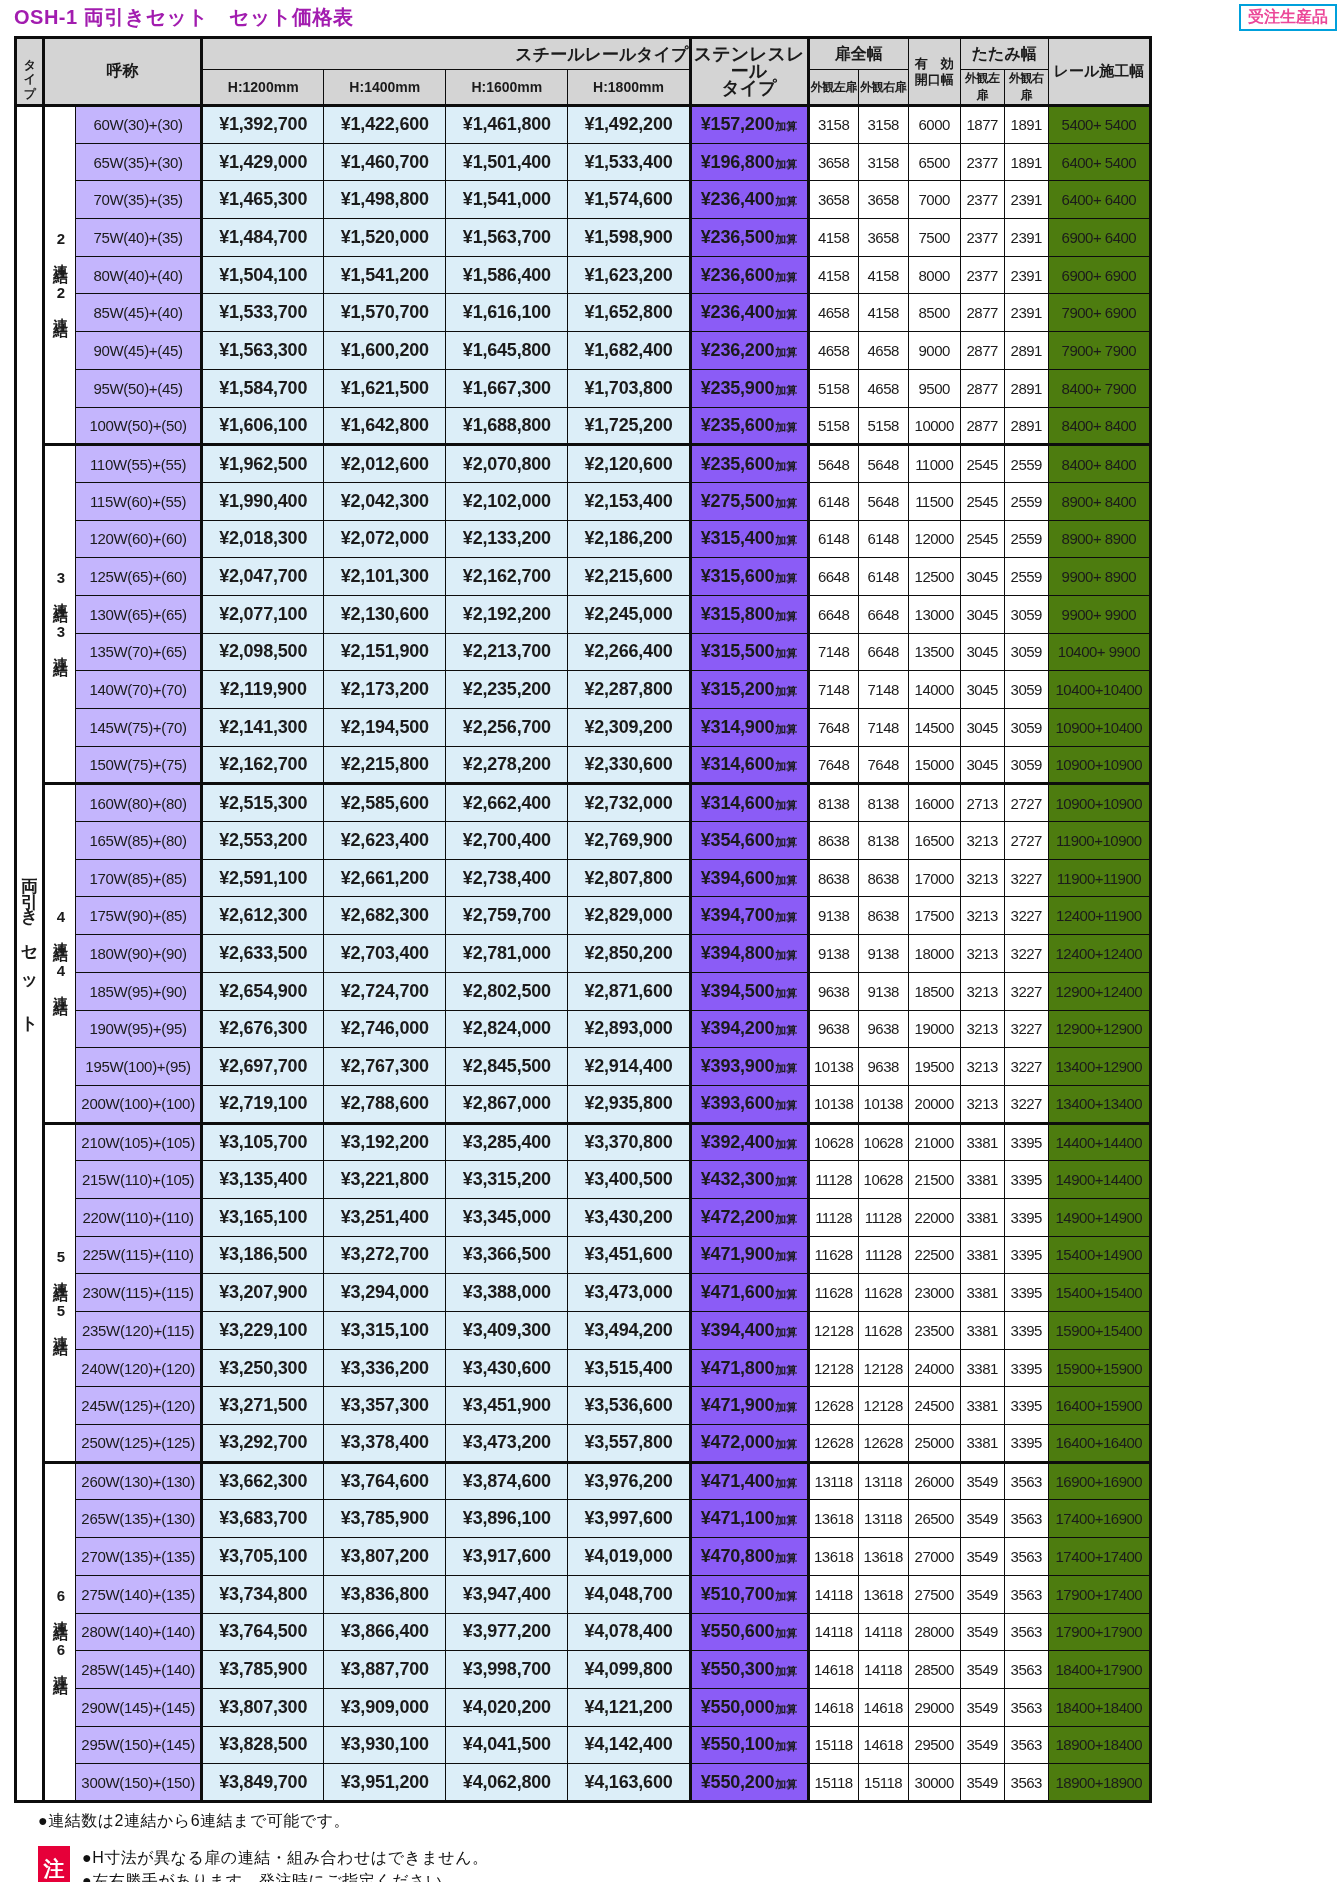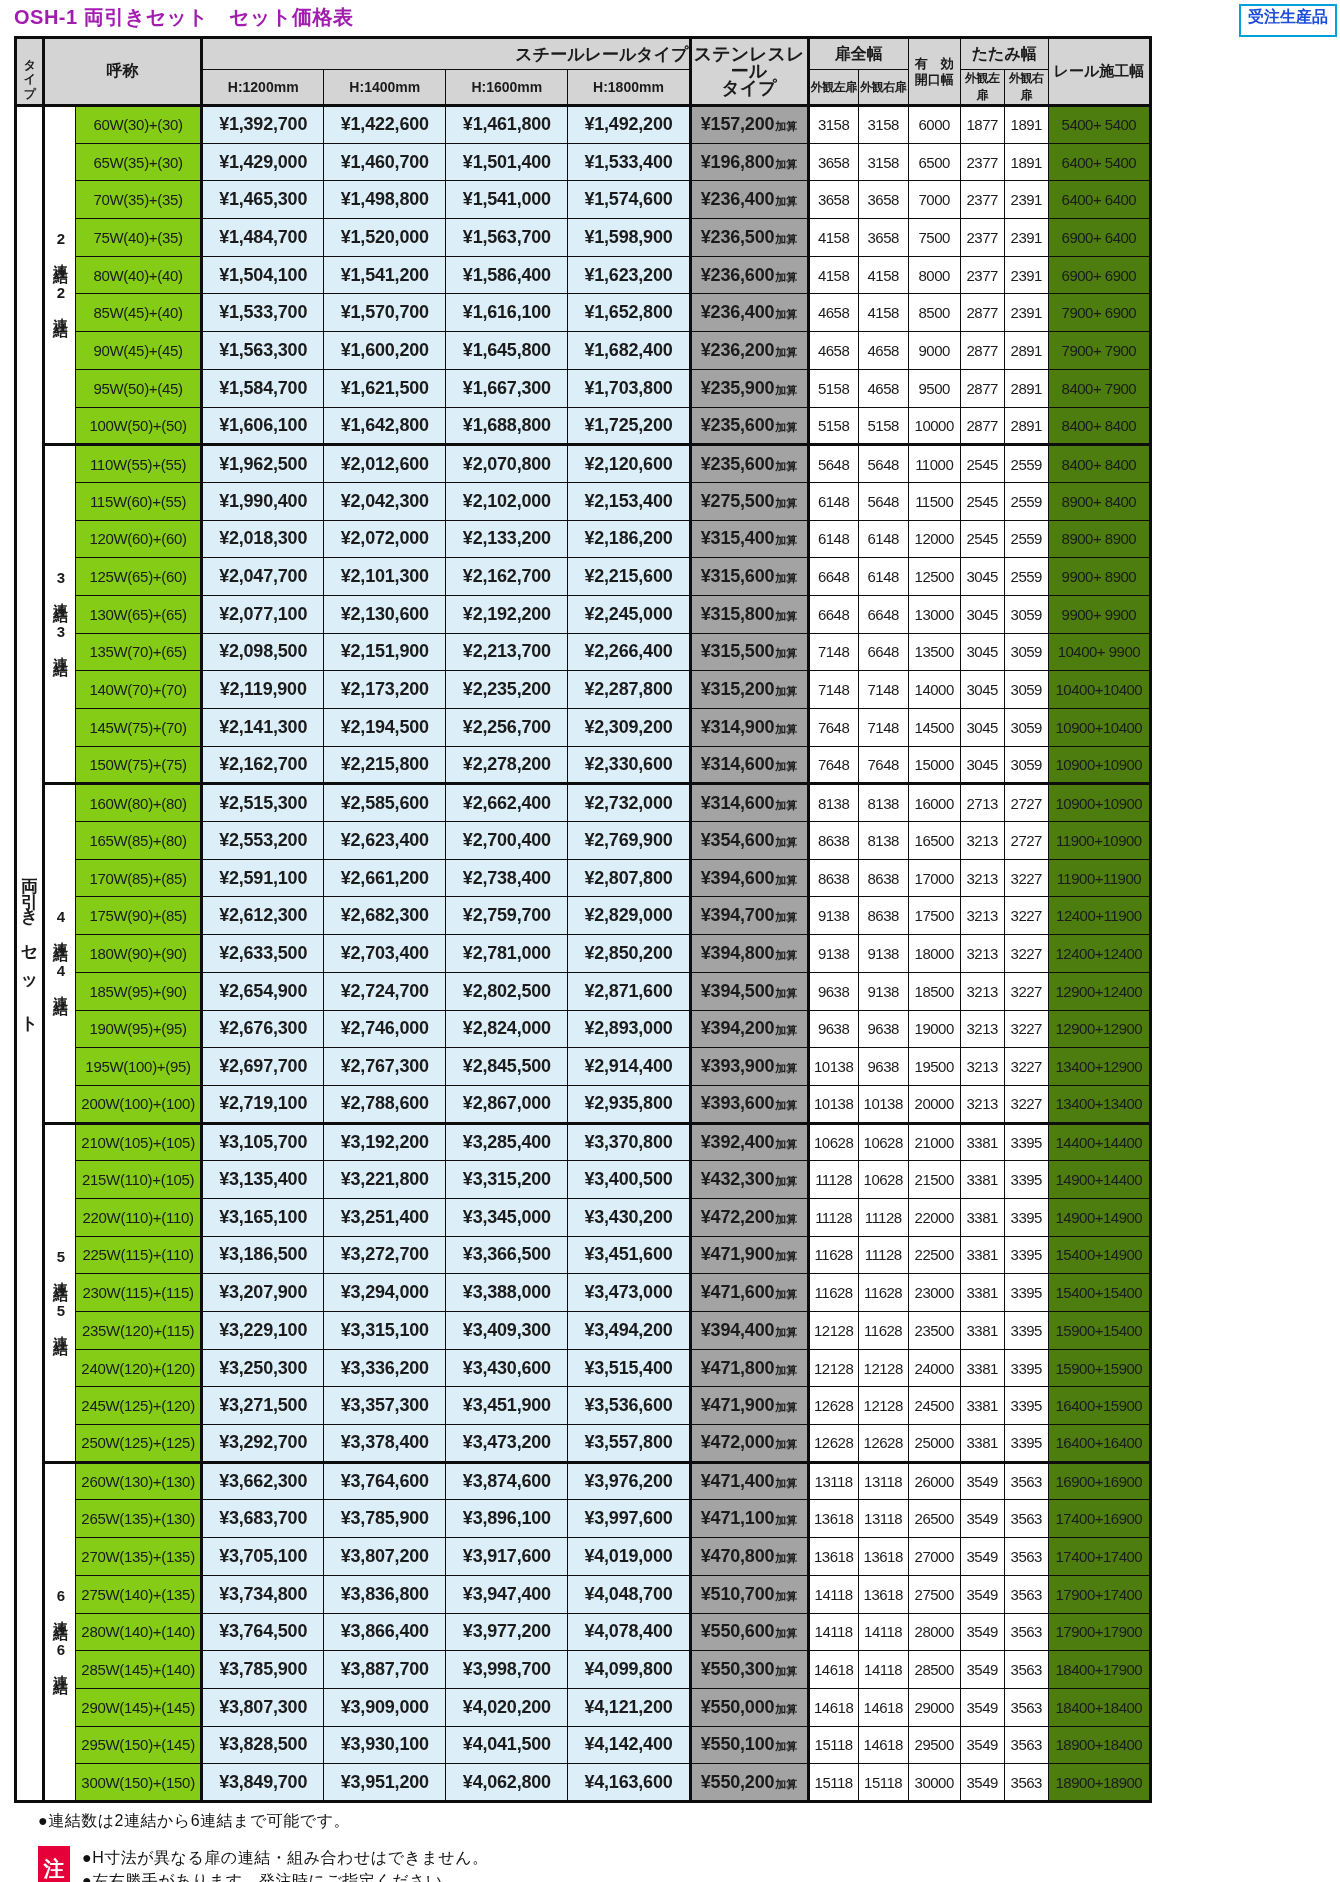--- a/index.html
+++ b/index.html
@@ -1,22 +1,22 @@
 <!DOCTYPE html>
 <html lang="ja"><head>
 <meta charset="utf-8">
 <style>
   * { box-sizing: border-box; margin: 0; padding: 0; }
   body { background: #fff; font-family: "Liberation Sans", "DejaVu Sans", sans-serif; }
   .page { position: relative; width: 1340px; height: 1882px; background: #fff; overflow: hidden; padding: 4px 0 0 14px; }
 
   .topbar { display: flex; justify-content: space-between; align-items: flex-start; height: 30px; }
   .title { font-size: 20px; font-weight: bold; color: #a21caf; letter-spacing: 0.5px; }
-  .order-badge { border: 2px solid #00a0db; color: #1d4ed8; font-size: 16px; font-weight: bold;
-    padding: 2px 7px 9px 7px; margin-right: 3px; line-height: 1.1; }
+  .order-badge { border: 2px solid #00a0db; color: #ec4899; font-size: 16px; font-weight: bold;
+    padding: 2px 7px 3px 7px; margin-right: 3px; line-height: 1.1; }
 
   table { border-collapse: collapse; table-layout: fixed; width: 1138px; margin-top: 2px;
     border: 3px solid #0d0d0d; }
   th, td { border: 1.5px solid #0d0d0d; text-align: center; vertical-align: middle; color: #1b1b1b; overflow: hidden; }
   thead th { background: #d4d4d4; font-weight: bold; }
   thead tr.hr1 { height: 32px; }
   thead tr.hr2 { height: 26px; }
   tbody tr { height: 37.7px; }
   tbody tr:first-child td { border-top: 3px solid #0d0d0d; }
   tr.group-start td { border-top: 3px solid #0d0d0d; }
@@ -31,23 +31,23 @@
   .th-sub { font-size: 12px; letter-spacing: -0.5px; }
   .th-open { font-size: 13px; line-height: 16px; }
   .th-rail { font-size: 15px; }
 
   .vtext { writing-mode: vertical-rl; text-orientation: upright; display: inline-block; }
   .c-type { background: #fff; }
   .c-type .vtext { font-size: 17px; font-weight: bold; letter-spacing: 16px; }
   .c-group { background: #fff; }
   .c-group .vtext { font-size: 15px; font-weight: bold; letter-spacing: 5px; }
 
-  .c-name { font-size: 15px; letter-spacing: -0.3px; background: #84cc16; }
+  .c-name { font-size: 15px; letter-spacing: -0.3px; background: #c4b5fd; }
   .c-price { background: #dceef8; font-weight: bold; font-size: 18px; letter-spacing: -0.2px; }
-  .c-stain { background: #a3a3a3; }
+  .c-stain { background: #8b5cf6; }
   .stain-num { font-weight: bold; font-size: 18px; letter-spacing: -0.2px; }
   .stain-suffix { font-size: 11px; font-weight: bold; margin-left: 1px; }
   .c-dim { font-size: 15px; letter-spacing: -0.5px; background: #fff; }
   .c-rail { font-size: 15px; letter-spacing: -0.5px; background: #4d7c0f; white-space: pre; }
 
   .notes { margin: 8px 0 0 24px; color: #111; }
   .note1 { font-size: 16px; letter-spacing: 0.5px; }
   .note-block { display: flex; align-items: flex-start; margin-top: 14px; }
   .note-badge { background: #e60039; color: #fff; width: 32px; height: 46px; display: flex;
     align-items: center; justify-content: center; font-size: 21px; font-weight: bold; margin-right: 12px; }

